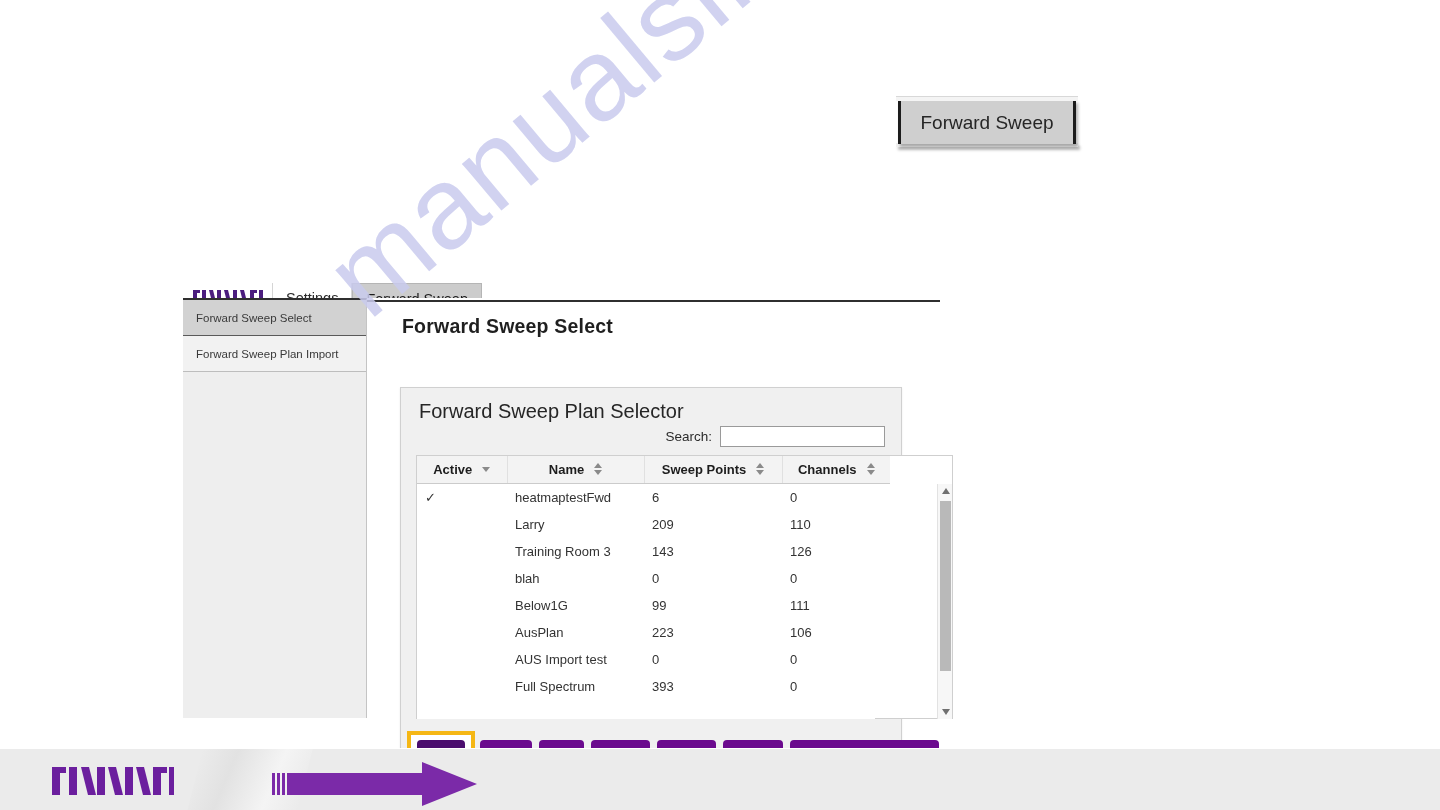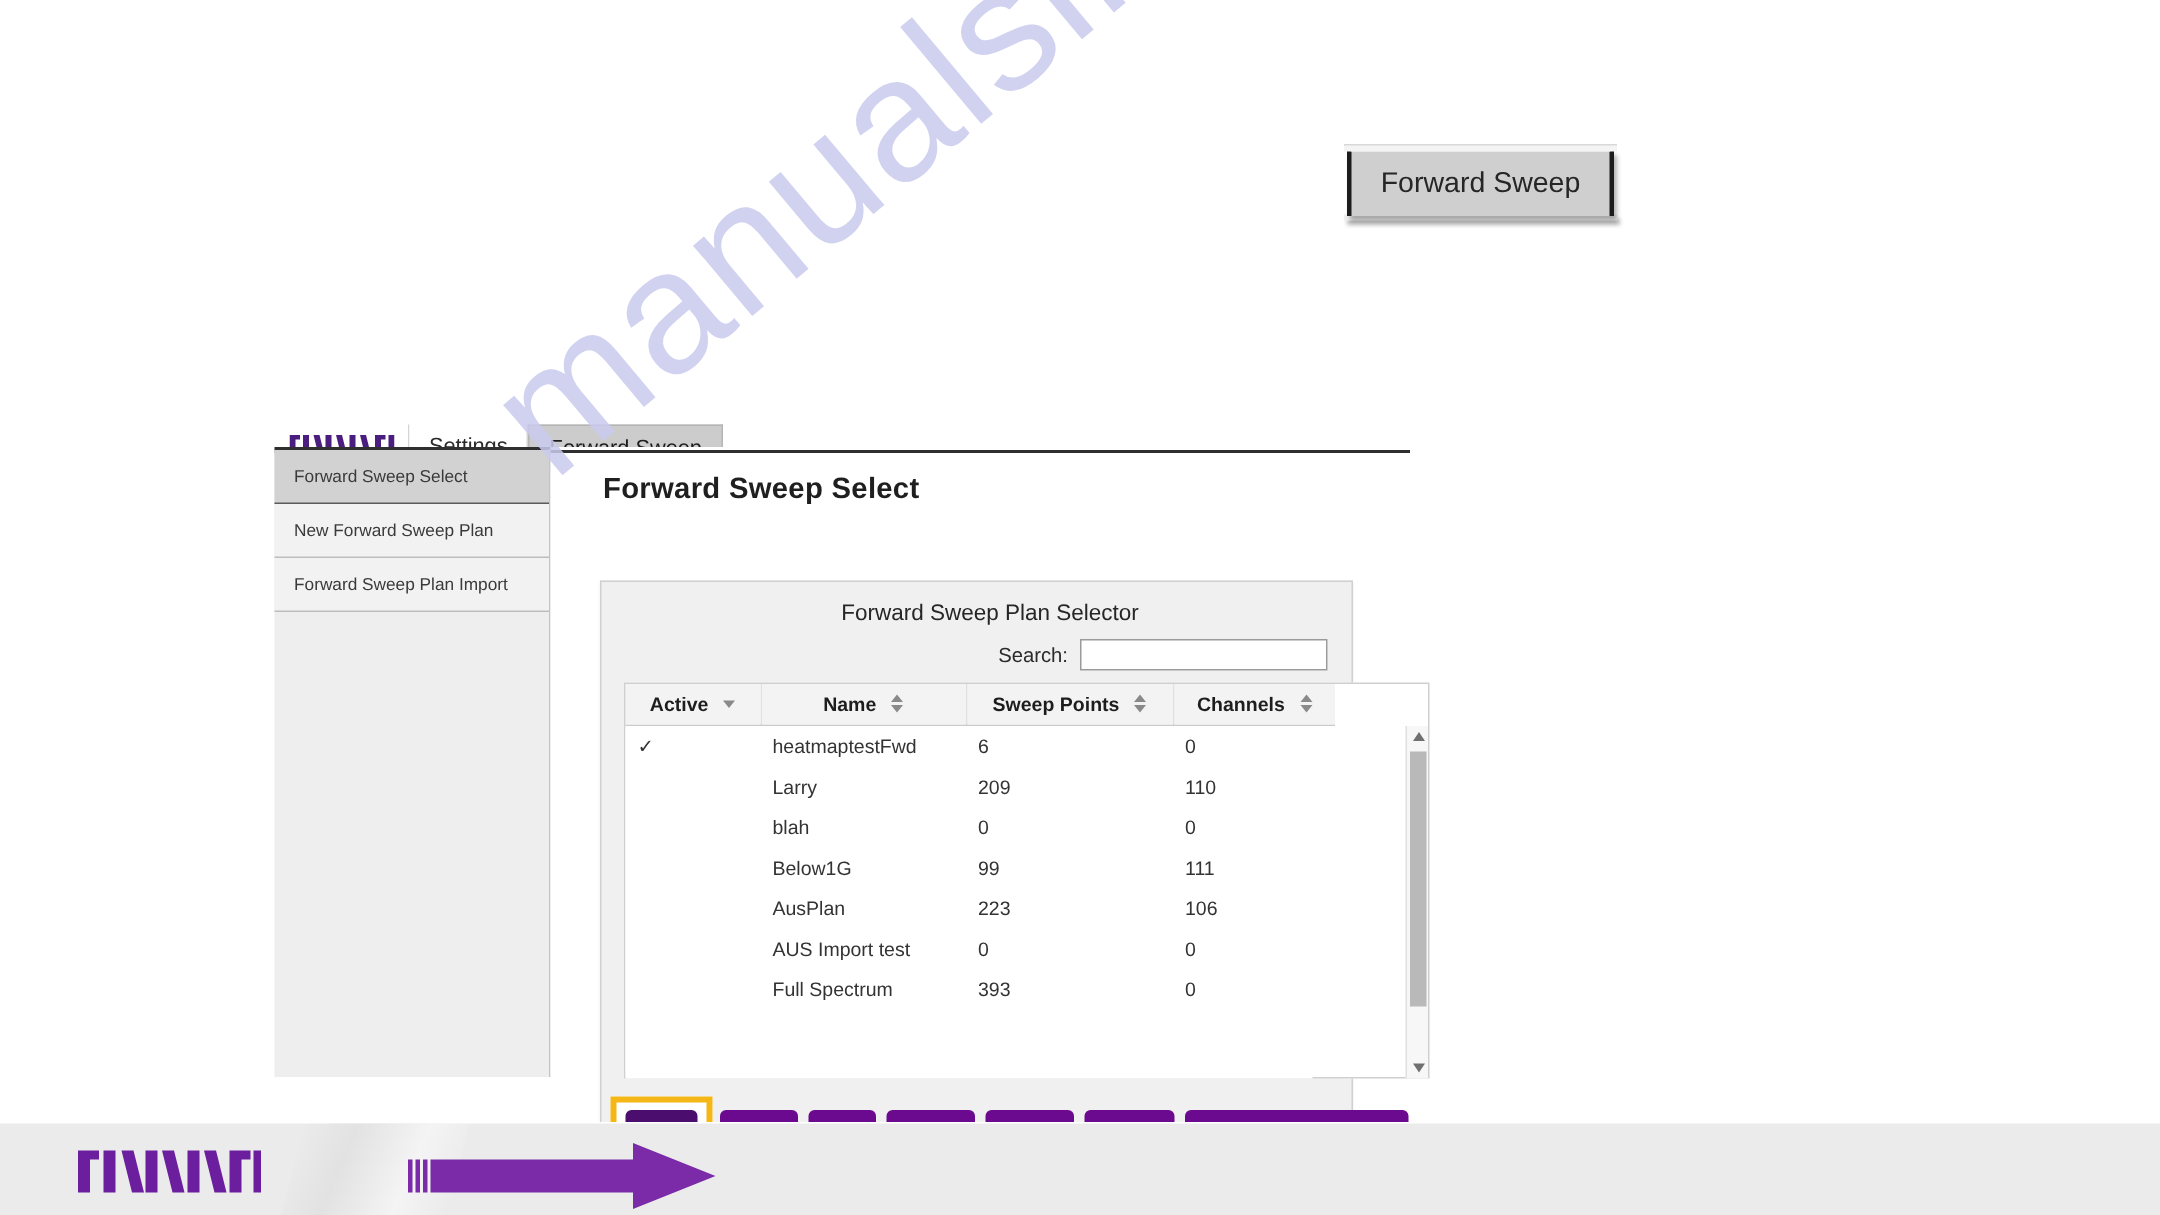--- a/index.html
+++ b/index.html
@@ -164,23 +164,22 @@
   .panel {
     position: absolute;
     left: 33px; top: 85px;
     width: 502px; height: 393px;
     background: #f0f0f0;
     border: 1px solid #d0d0d0;
     box-shadow: 0 1px 2px rgba(0,0,0,.08);
   }
   .panel-title {
     margin: 12px 0 0 18px;
-    font-size: 15px;
+    font-size: 20px;
     color: #262626;
-    text-align: center;
   }
 
   
   .search-row {
     position: absolute;
     right: 16px; top: 38px;
     display: flex; align-items: center;
     gap: 8px;
   }
   .search-label { font-size: 13.5px; color: #2b2b2b; }
@@ -378,23 +377,20 @@
       <div class="tab active">
         <span>Forward Sweep</span>
       </div>
     </div>
 
     <div class="header-rule"></div>
 
     <div class="sidebar">
       <div class="side-item active">
         <span>Forward Sweep Select</span>
-      </div>
-      <div class="side-item">
-        <span>New Forward Sweep Plan</span>
       </div>
       <div class="side-item">
         <span>Forward Sweep Plan Import</span>
       </div>
     </div>
 
     <div class="content">
       <div class="page-title">Forward Sweep Select</div>
 
       <div class="panel">
@@ -456,20 +452,26 @@
                     <td class="c-chan">0</td>
                   </tr>
                   <tr>
                     <td class="c-active"></td>
                     <td class="c-name">Larry</td>
                     <td class="c-sweep">209</td>
                     <td class="c-chan">110</td>
                   </tr>
                   <tr>
                     <td class="c-active"></td>
+                    <td class="c-name">Training Room 3</td>
+                    <td class="c-sweep">143</td>
+                    <td class="c-chan">126</td>
+                  </tr>
+                  <tr>
+                    <td class="c-active"></td>
                     <td class="c-name">blah</td>
                     <td class="c-sweep">0</td>
                     <td class="c-chan">0</td>
                   </tr>
                   <tr>
                     <td class="c-active"></td>
                     <td class="c-name">Below1G</td>
                     <td class="c-sweep">99</td>
                     <td class="c-chan">111</td>
                   </tr>

